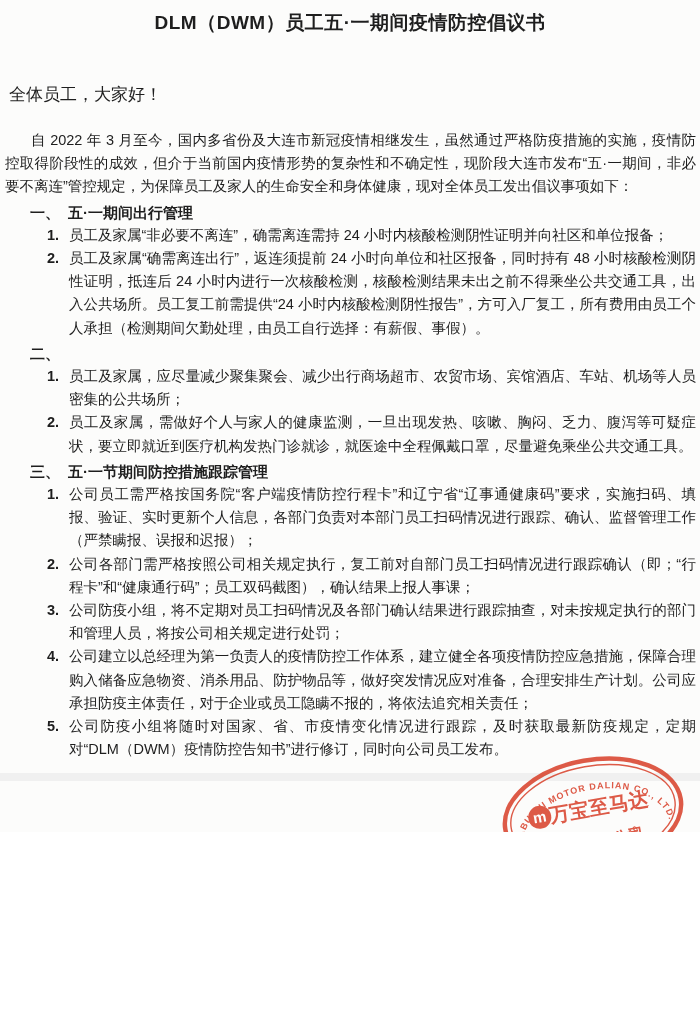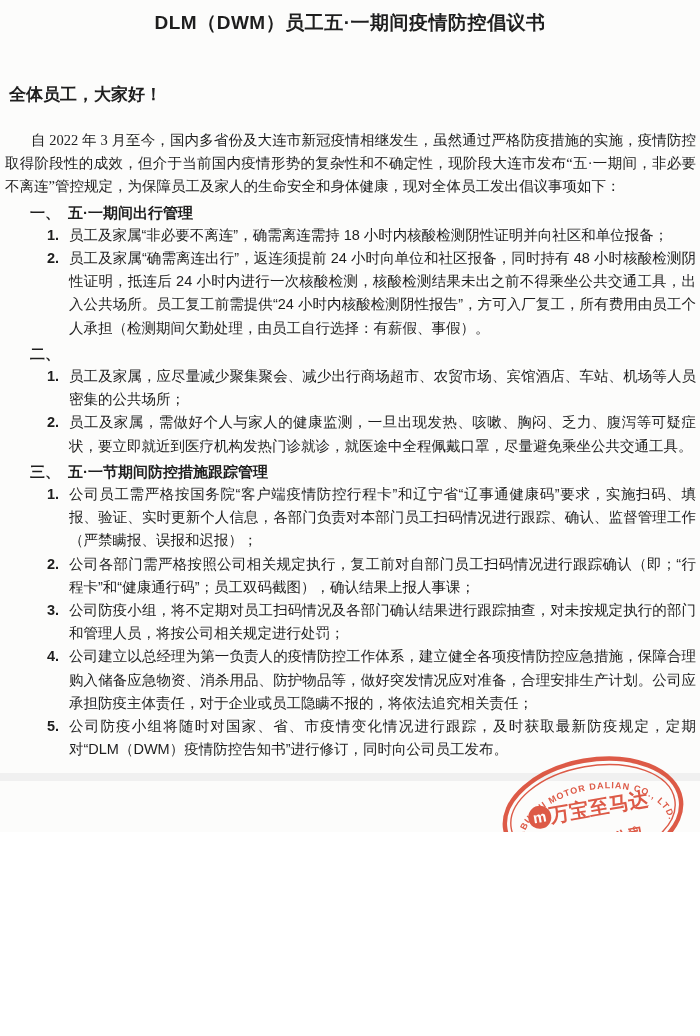--- a/index.html
+++ b/index.html
@@ -1,21 +1,21 @@
 <!DOCTYPE html>
 <html><head>
 <meta charset="utf-8">
 <style>
   html,body{margin:0;padding:0;background:#ffffff;}
   .page{position:relative;width:700px;height:832px;overflow:hidden;background:#fcfcfb;
         font-family:"Liberation Sans","DejaVu Sans",sans-serif;color:#1e1e1e;}
   .title{padding-top:10px;text-align:center;font-size:19px;font-weight:700;letter-spacing:.5px;}
-  .greeting{margin:47px 0 0 9px;font-size:17px;font-weight:700;}
+  .greeting{margin:47px 0 0 9px;font-size:17px;font-weight:400;}
   .bodytext{padding:0 4px 0 5px;font-size:14.5px;line-height:23.2px;}
-  .intro{margin-top:23px;text-indent:26px;text-align:justify;font-family:Liberation Serif, serif;}
+  .intro{margin-top:23px;text-indent:26px;text-align:justify;}
   .sec-head{display:flex;font-weight:700;font-size:15px;margin-top:2px;}
   .sec-num{margin-left:25px;width:38px;flex:none;}
   .item{display:flex;}
   .item .num{margin-left:42px;width:22px;flex:none;font-weight:700;}
   .item .txt{flex:1;text-align:justify;}
   .scan-band{position:absolute;left:0;top:773px;width:700px;height:8px;background:#ececec;opacity:.75;}
   .sig{position:absolute;z-index:2;font-weight:700;white-space:nowrap;}
   .sig-co1{top:856px;right:33px;font-size:19px;letter-spacing:.5px;}
   .sig-co2{top:881px;right:34px;font-size:15px;letter-spacing:.5px;}
   .sig-date{top:944px;right:32px;font-size:17px;letter-spacing:1.5px;}
@@ -35,21 +35,21 @@
 
   <div class="bodytext">
     <p class="intro" style="margin:23px 0 0 0;">自 2022 年 3 月至今，国内多省份及大连市新冠疫情相继发生，虽然通过严格防疫措施的实施，疫情防控取得阶段性的成效，但介于当前国内疫情形势的复杂性和不确定性，现阶段大连市发布“五·一期间，非必要不离连”管控规定，为保障员工及家人的生命安全和身体健康，现对全体员工发出倡议事项如下：</p>
 
     <div class="sec-head">
       <span class="sec-num">一、</span>
       <span>五·一期间出行管理</span>
     </div>
     <div class="item">
       <span class="num">1.</span>
-      <span class="txt">员工及家属“非必要不离连”，确需离连需持 18 小时内核酸检测阴性证明并向社区和单位报备；</span>
+      <span class="txt">员工及家属“非必要不离连”，确需离连需持 24 小时内核酸检测阴性证明并向社区和单位报备；</span>
     </div>
     <div class="item">
       <span class="num">2.</span>
       <span class="txt">员工及家属“确需离连出行”，返连须提前 24 小时向单位和社区报备，同时持有 48 小时核酸检测阴性证明，抵连后 24 小时内进行一次核酸检测，核酸检测结果未出之前不得乘坐公共交通工具，出入公共场所。员工复工前需提供“24 小时内核酸检测阴性报告”，方可入厂复工，所有费用由员工个人承担（检测期间欠勤处理，由员工自行选择：有薪假、事假）。</span>
     </div>
 
     <div class="sec-head">
       <span class="sec-num">二、</span>
     </div>
     <div class="item">

